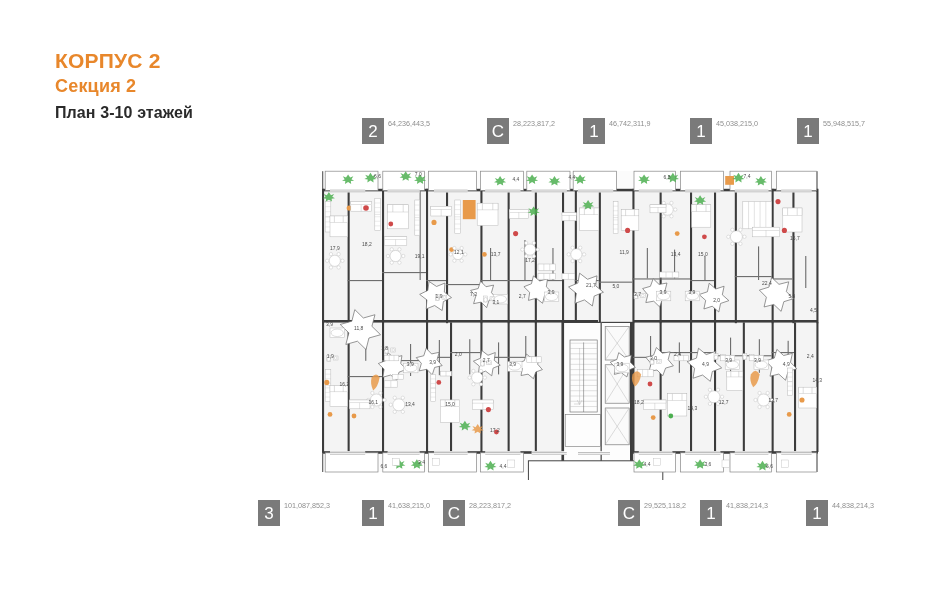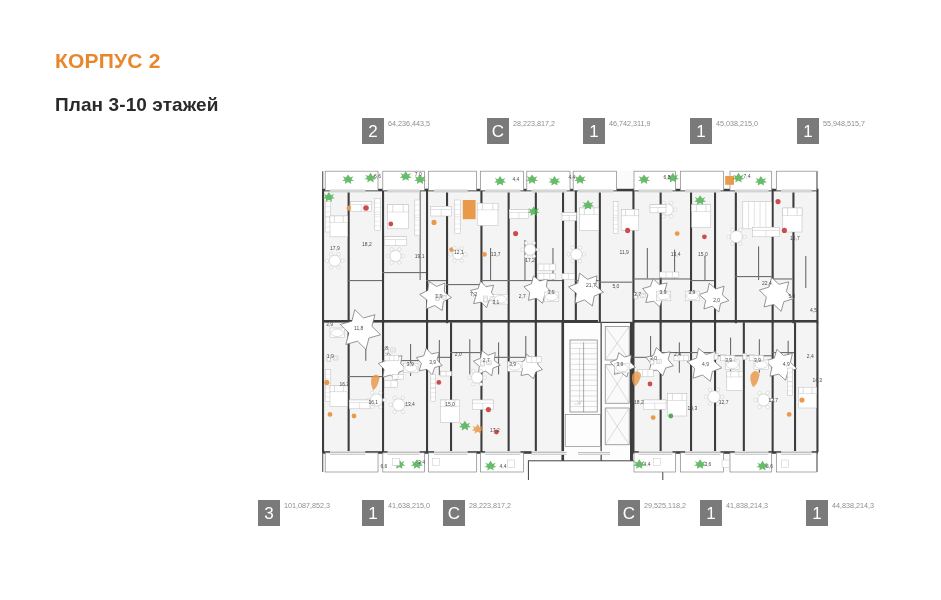--- a/index.html
+++ b/index.html
@@ -7,21 +7,21 @@
     width:941px;height:600px;background:#ffffff;
     font-family:"Liberation Sans","DejaVu Sans",sans-serif;
     overflow:hidden;position:relative;
   }
   #root{position:absolute;inset:0;border-radius:14px;}
 
   
   .title-block{position:absolute;left:55px;top:48px;}
   .t-line1{font-size:21px;font-weight:bold;color:#e8872b;letter-spacing:.2px;line-height:1.25;}
   .t-line2{font-size:18px;font-weight:bold;color:#e8872b;letter-spacing:.2px;line-height:1.3;margin-top:1px;}
-  .t-line3{font-size:19px;font-weight:bold;color:#2a2a2a;letter-spacing:.1px;line-height:1.35;margin-top:18px;}
+  .t-line3{font-size:16px;font-weight:bold;color:#2a2a2a;letter-spacing:.1px;line-height:1.35;margin-top:3px;}
 
   
   .tag{position:absolute;display:flex;align-items:flex-start;gap:4px;}
   .tag .box{
     width:22px;height:26px;background:#7a7a7a;color:#fff;
     display:flex;align-items:center;justify-content:center;
     font-size:17px;font-weight:300;line-height:1;
     font-family:"Liberation Sans",sans-serif;
   }
   .tag .nums{display:flex;flex-direction:row;justify-content:center;
@@ -33,20 +33,21 @@
 
   .rm-label{font-size:6.2px;fill:#4a4a4a;font-family:"Liberation Sans",sans-serif;}
 </style>
 </head>
 <body>
 
 <div id="root">
 
   <div class="title-block">
     <div class="t-line1">КОРПУС 2</div>
+    <div class="t-line2">Секция 2</div>
     <div class="t-line3">План 3-10 этажей</div>
   </div>
 
   <div id="tags-top">
       <div class="tag" style="left: 362px; top: 118px;">
         <div class="box">2</div>
         <div class="nums">
           <span>64,2</span>
           <span>36,4</span>
           <span>43,5</span>

